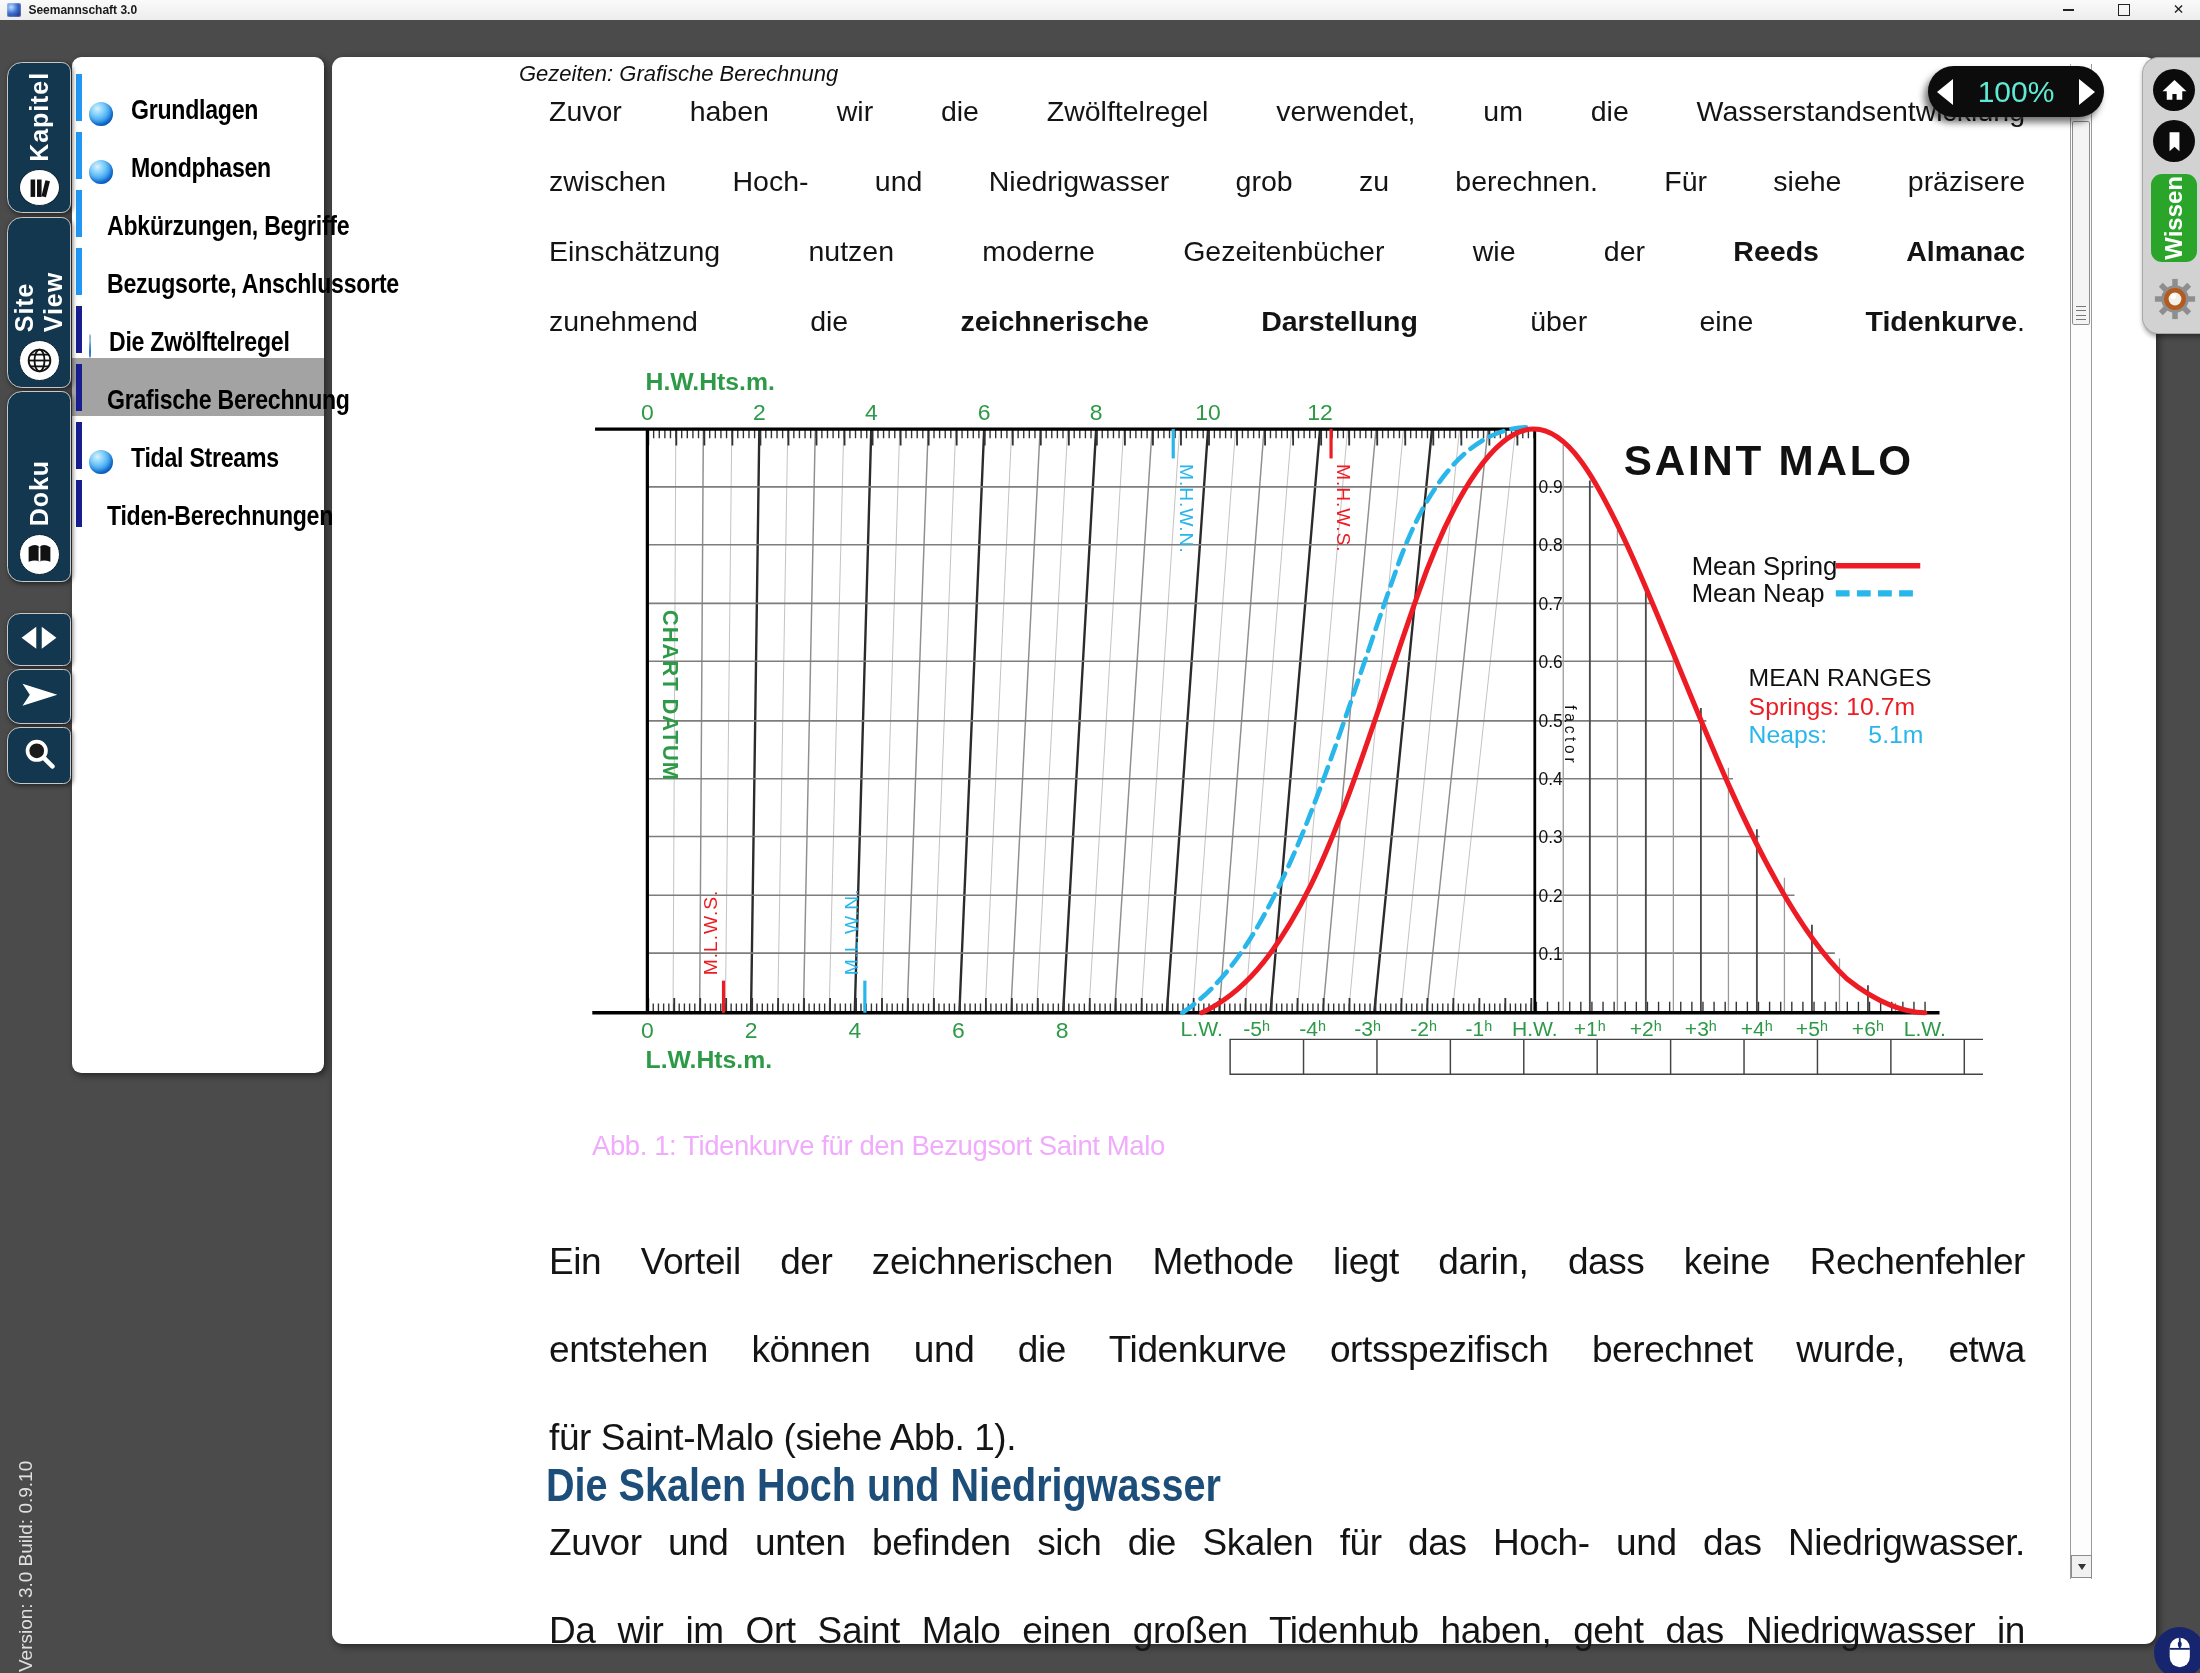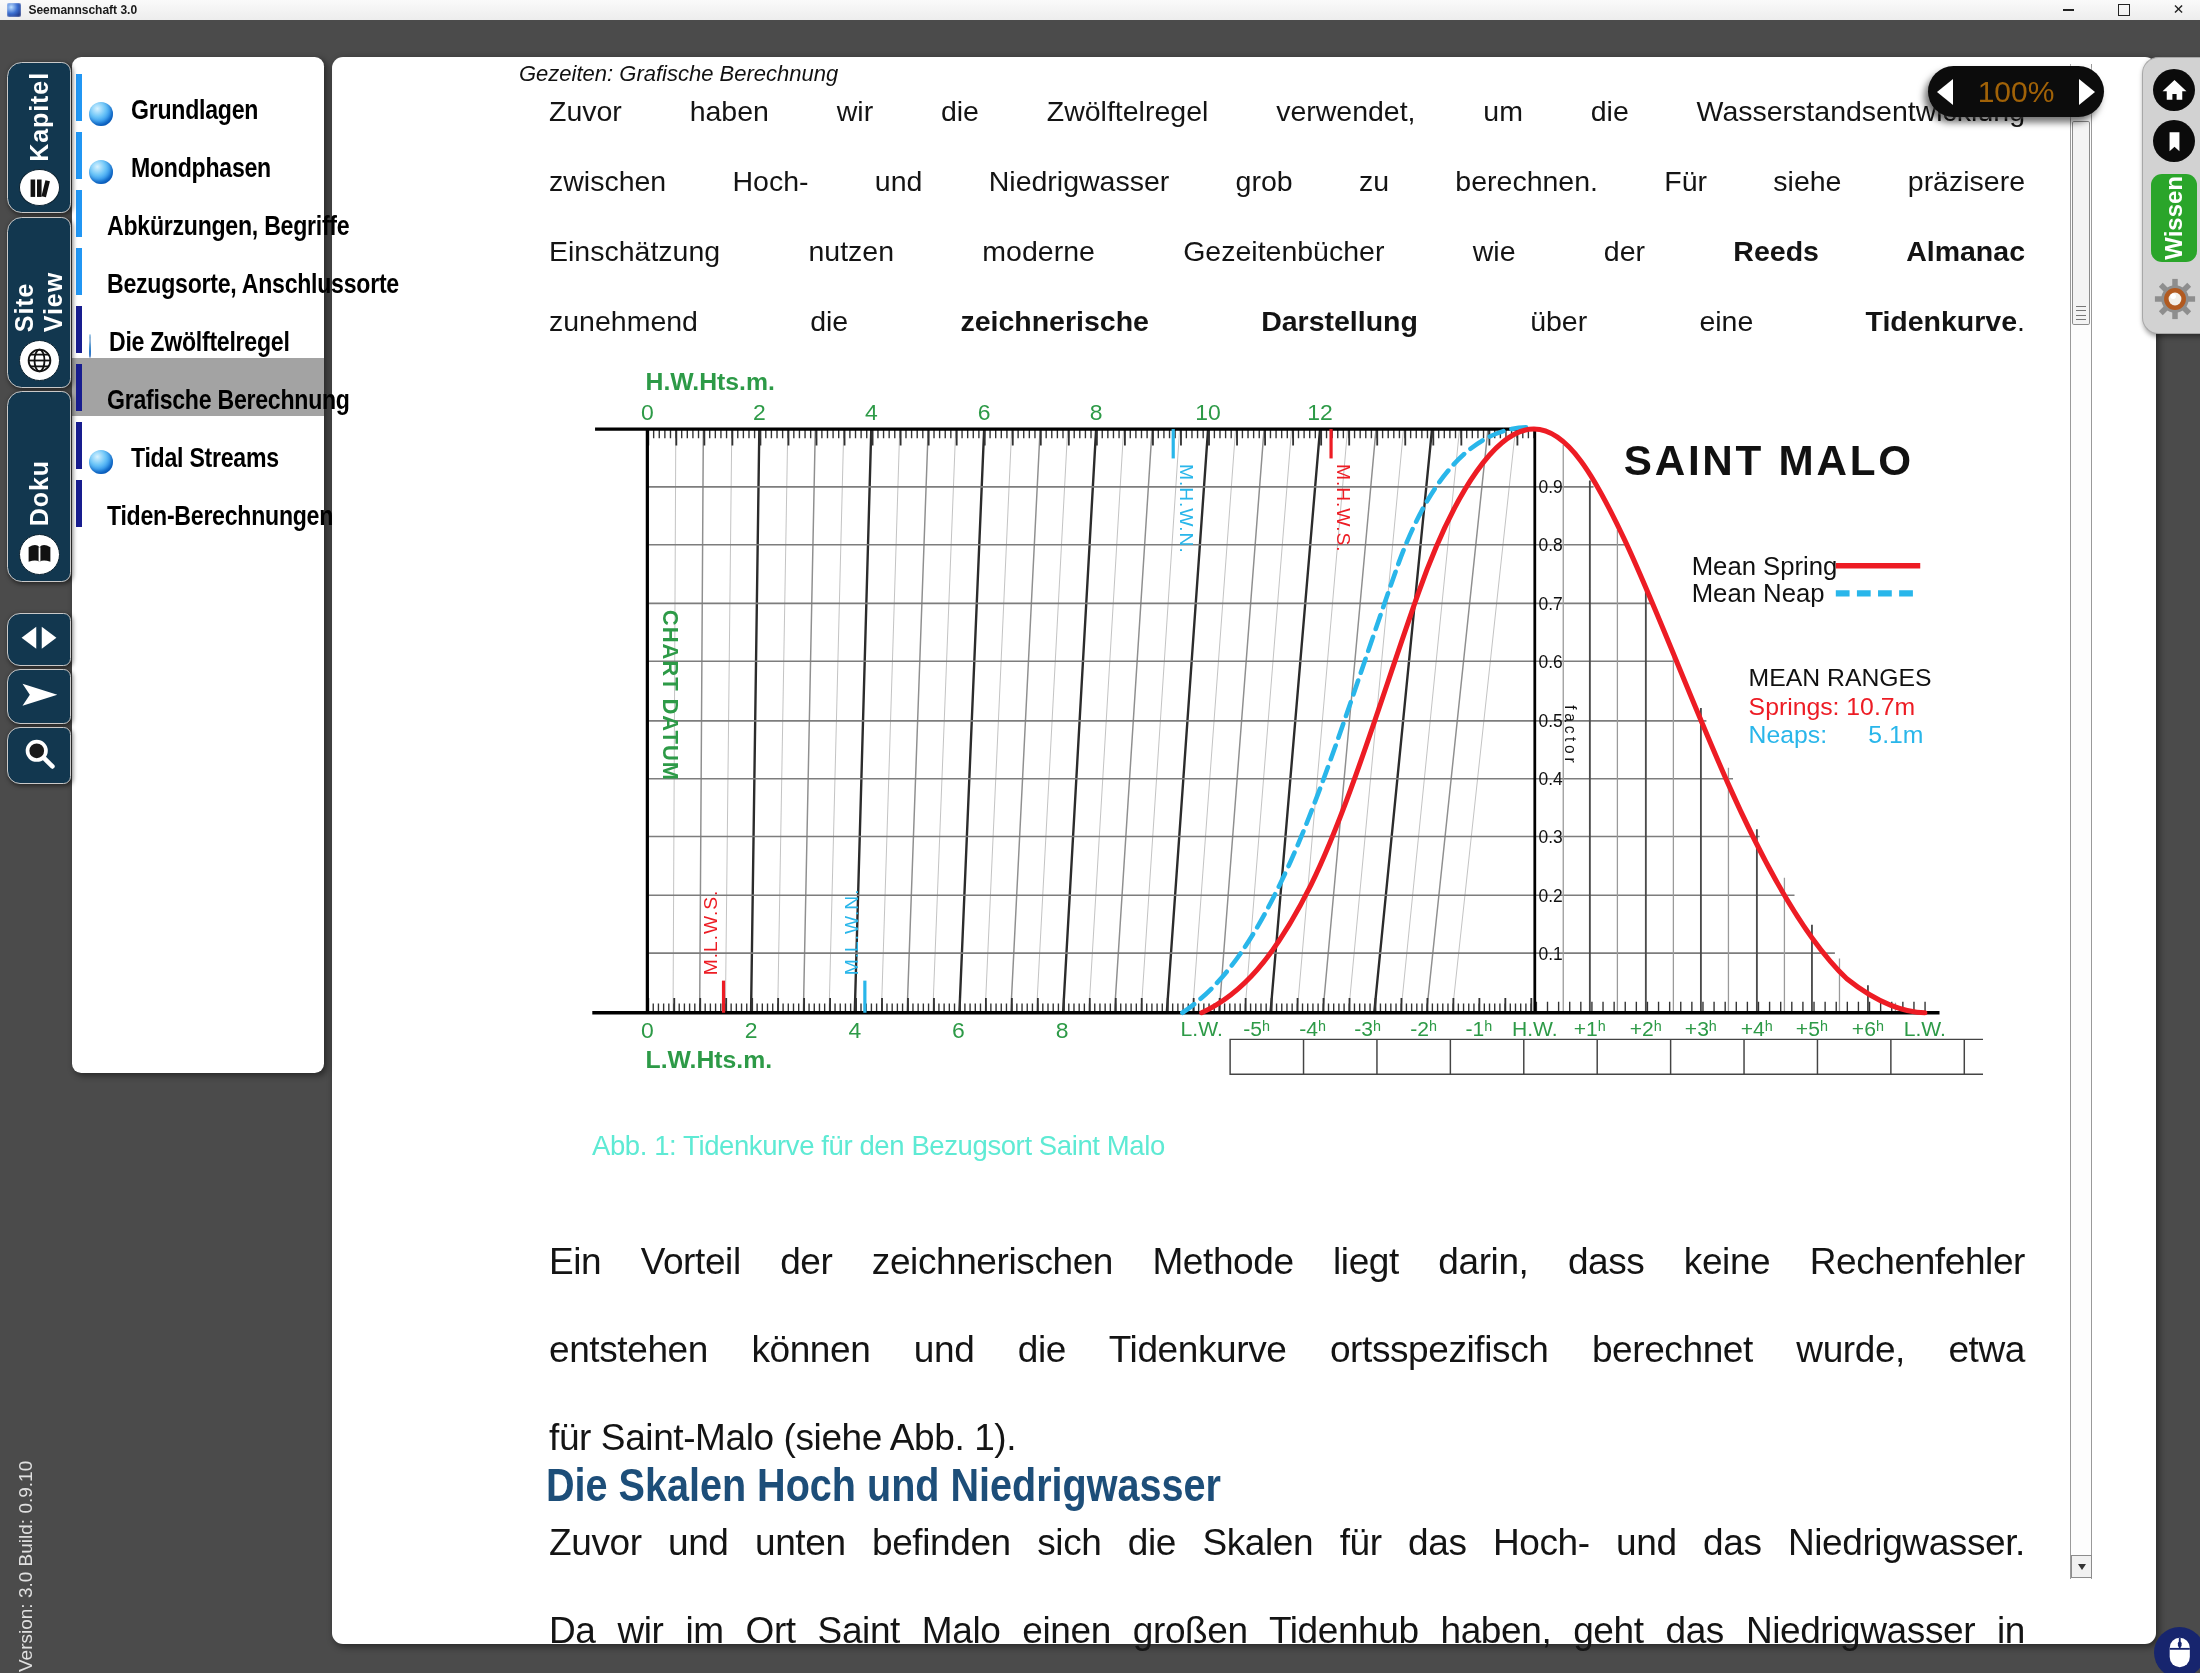--- a/index.html
+++ b/index.html
@@ -51,29 +51,29 @@
   .main-panel{position:absolute;left:332px;top:57px;width:1824px;height:1587px;background:#fff;
     border-radius:11px;box-shadow:2.8px 2.8px 7.3px rgba(0,0,0,.45);z-index:5;}
   .breadcrumb{position:absolute;left:519px;top:61px;font-size:22px;font-style:italic;color:#111;z-index:6;}
   .para{position:absolute;left:549px;width:1476px;color:#141414;z-index:6;}
   .jline{text-align:justify;}
   .jline::after{content:"";display:inline-block;width:100%;height:0;}
   .p1{top:94px;font-size:28.5px;line-height:35px;}
   .p2,.p3{font-size:37px;line-height:44px;letter-spacing:-0.4px;}
   .p2{top:1240px;} .p3{top:1521px;}
   .b{font-weight:bold;}
-  .caption{position:absolute;left:592px;top:1130px;font-size:27.5px;color:#5eead4;letter-spacing:-0.4px;z-index:6;}
+  .caption{position:absolute;left:592px;top:1130px;font-size:27.5px;color:#f0abfc;letter-spacing:-0.4px;z-index:6;}
   .h2{position:absolute;left:546px;top:1458px;font-size:46px;font-weight:bold;color:#1d4e79;
     white-space:nowrap;transform:scaleX(.86);transform-origin:left center;z-index:6;}
 
   
   .zoom-pill{position:absolute;left:1928px;top:66px;width:176px;height:51px;background:#0c0c0c;
     border-radius:26px;box-shadow:-3.7px 5.5px 7.3px rgba(0,0,0,.55),0 0 0 1.8px rgba(255,255,255,.25);
     display:flex;align-items:center;justify-content:space-between;z-index:40;}
-  .zoom-val{color:#a16207;font-size:30px;}
+  .zoom-val{color:#5eead4;font-size:30px;}
   .tri{width:0;height:0;border-top:13px solid transparent;border-bottom:13px solid transparent;}
   .tri-l{border-right:16.5px solid #fff;margin-left:9.2px;}
   .tri-r{border-left:16.5px solid #fff;margin-right:9.2px;}
 
   
   .sb-track{position:absolute;left:2070px;top:64px;width:20px;height:1515px;background:#fdfdfd;
     border-left:1.4px solid #9a9a9a;border-right:1.4px solid #9a9a9a;z-index:30;}
   .sb-thumb{position:absolute;left:0.9px;top:57px;width:16.5px;height:202px;background:#f4f4f4;
     border:0.9px solid #8c8c8c;border-radius:1.8px;}
   .grip{position:absolute;left:2.8px;width:10px;height:1.4px;background:#777;}

